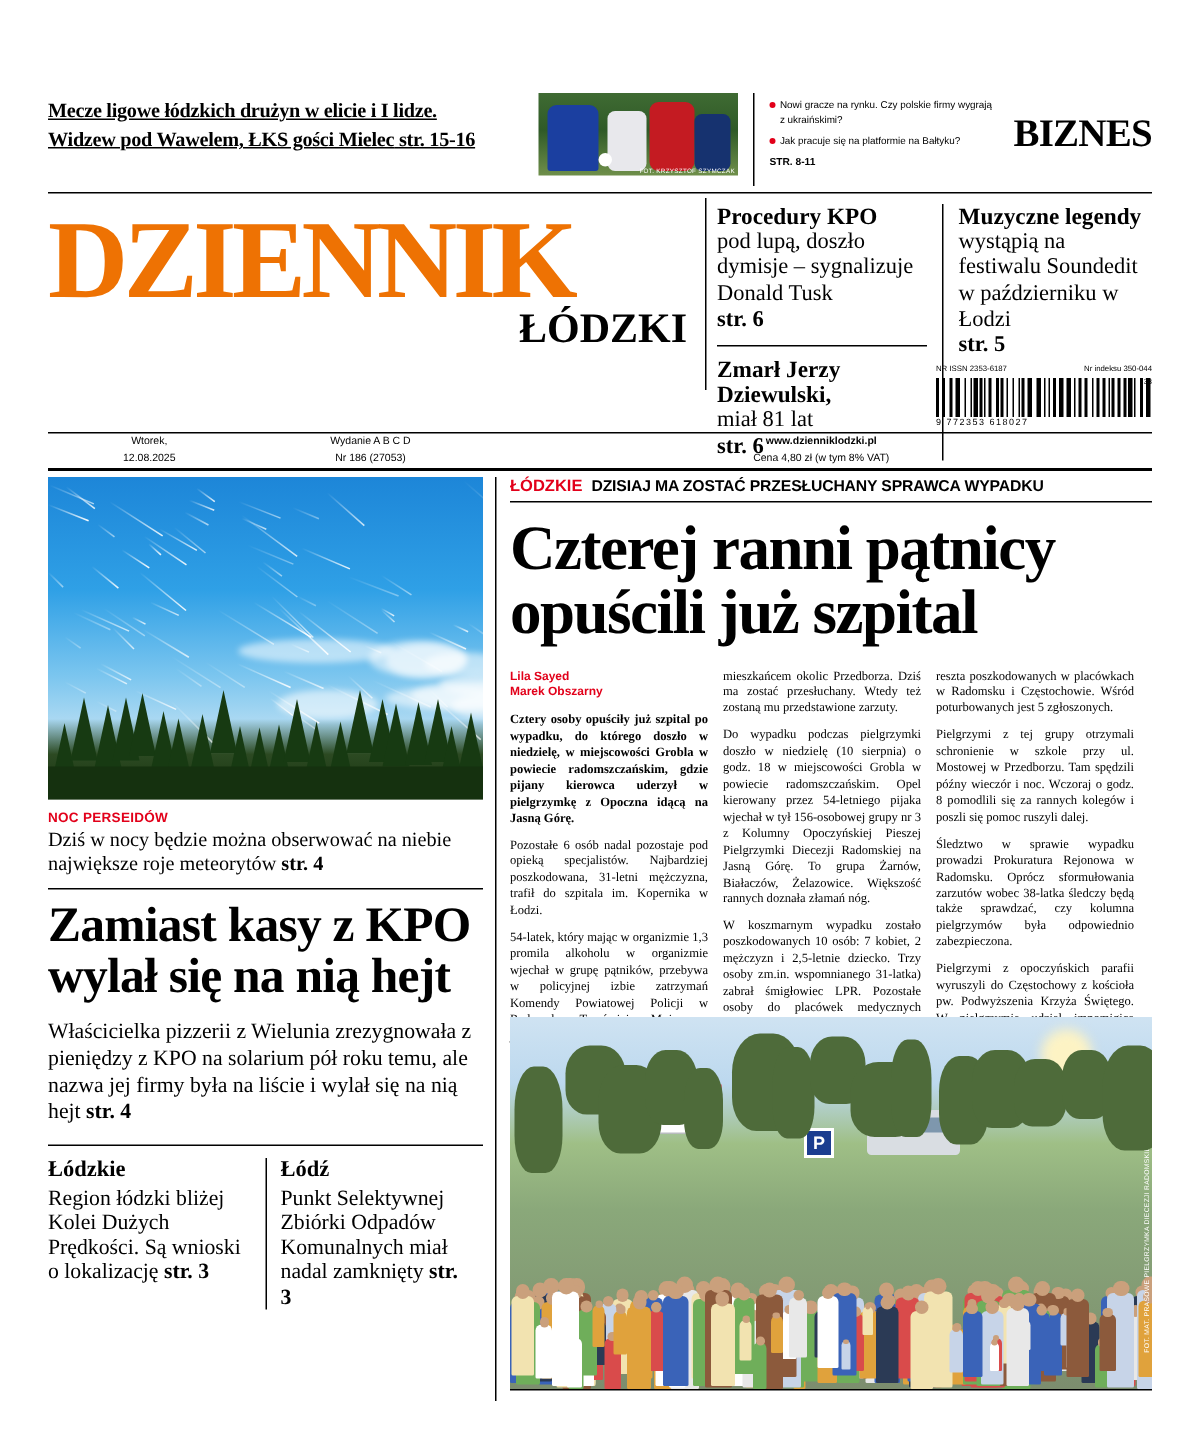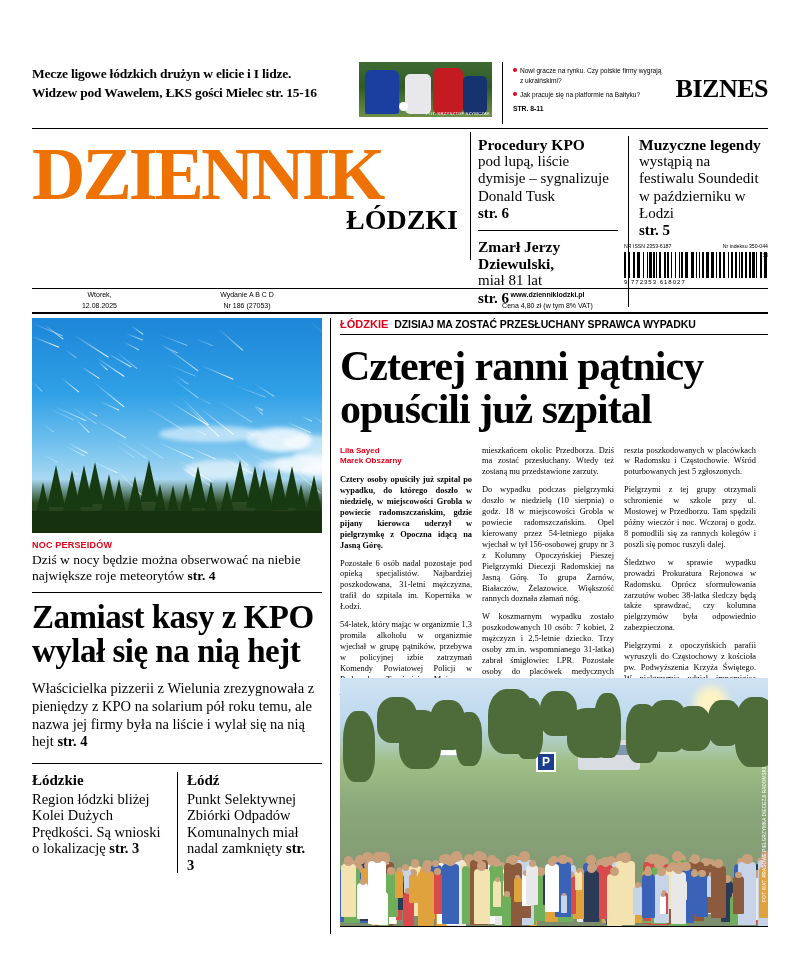--- a/index.html
+++ b/index.html
@@ -9,21 +9,21 @@
     background:#ffffff;
     font-family:"Liberation Serif", serif;
     color:#000;
     position:relative;
     overflow:hidden;
   }
   .page { position:relative; width:800px; height:968px; }
 
   
   .topstrip { position:absolute; left:32px; top:62px; width:736px; height:62px; display:flex; }
-  .promo-left { width:330px; padding-top:4px; }
+  .promo-left { width:330px; padding-top:4px;text-decoration:underline; }
   .promo-left .l1 { font-family:"Liberation Serif", serif; font-weight:bold; font-size:13.5px; letter-spacing:-0.2px; }
   .promo-left .l2 { font-family:"Liberation Serif", serif; font-weight:bold; font-size:13.5px; margin-top:3px; letter-spacing:-0.2px; }
   .promo-photo { width:135px; height:55px; margin-left:2px; position:relative; overflow:hidden;
      background:linear-gradient(180deg,#3f6b33 0%,#2f5a27 45%,#6f8f4a 100%); }
   .promo-photo .blurA { position:absolute; left:6px; top:8px; width:34px; height:44px; background:#1b3fa0; border-radius:6px 6px 2px 2px; }
   .promo-photo .blurB { position:absolute; left:46px; top:12px; width:26px; height:40px; background:#e8e8ec; border-radius:5px; }
   .promo-photo .blurC { position:absolute; left:74px; top:6px; width:30px; height:46px; background:#c41b22; border-radius:6px; }
   .promo-photo .blurD { position:absolute; left:104px; top:14px; width:24px; height:38px; background:#16326f; border-radius:5px; }
   .promo-photo .ball { position:absolute; left:40px; top:40px; width:9px; height:9px; border-radius:50%; background:#fff; }
   .promo-photo .credit { position:absolute; right:2px; bottom:1px; font-size:4.2px; color:#fff; letter-spacing:0.2px; font-family:"Liberation Sans", sans-serif; }
@@ -169,21 +169,21 @@
   <div class="masthead">
     <div class="dz">DZIENNIK</div>
     <div class="lo">ŁÓDZKI</div>
   </div>
 
   <div class="vline-teasers"></div>
   <div class="teasers">
     <div class="teaser-col">
       <div class="teaser">
         <h3>Procedury KPO</h3>
-        <p>pod lupą, liście dymisje – sygnalizuje Donald Tusk</p>
+        <p>pod lupą, doszło dymisje – sygnalizuje Donald Tusk</p>
         <p class="pg">str. 6</p>
       </div>
       <div class="teaser-sep"></div>
       <div class="teaser">
         <h3>Zmarł Jerzy Dziewulski,</h3>
         <p>miał 81 lat</p>
         <p class="pg">str. 6</p>
       </div>
     </div>
     <div class="teaser-col second">

